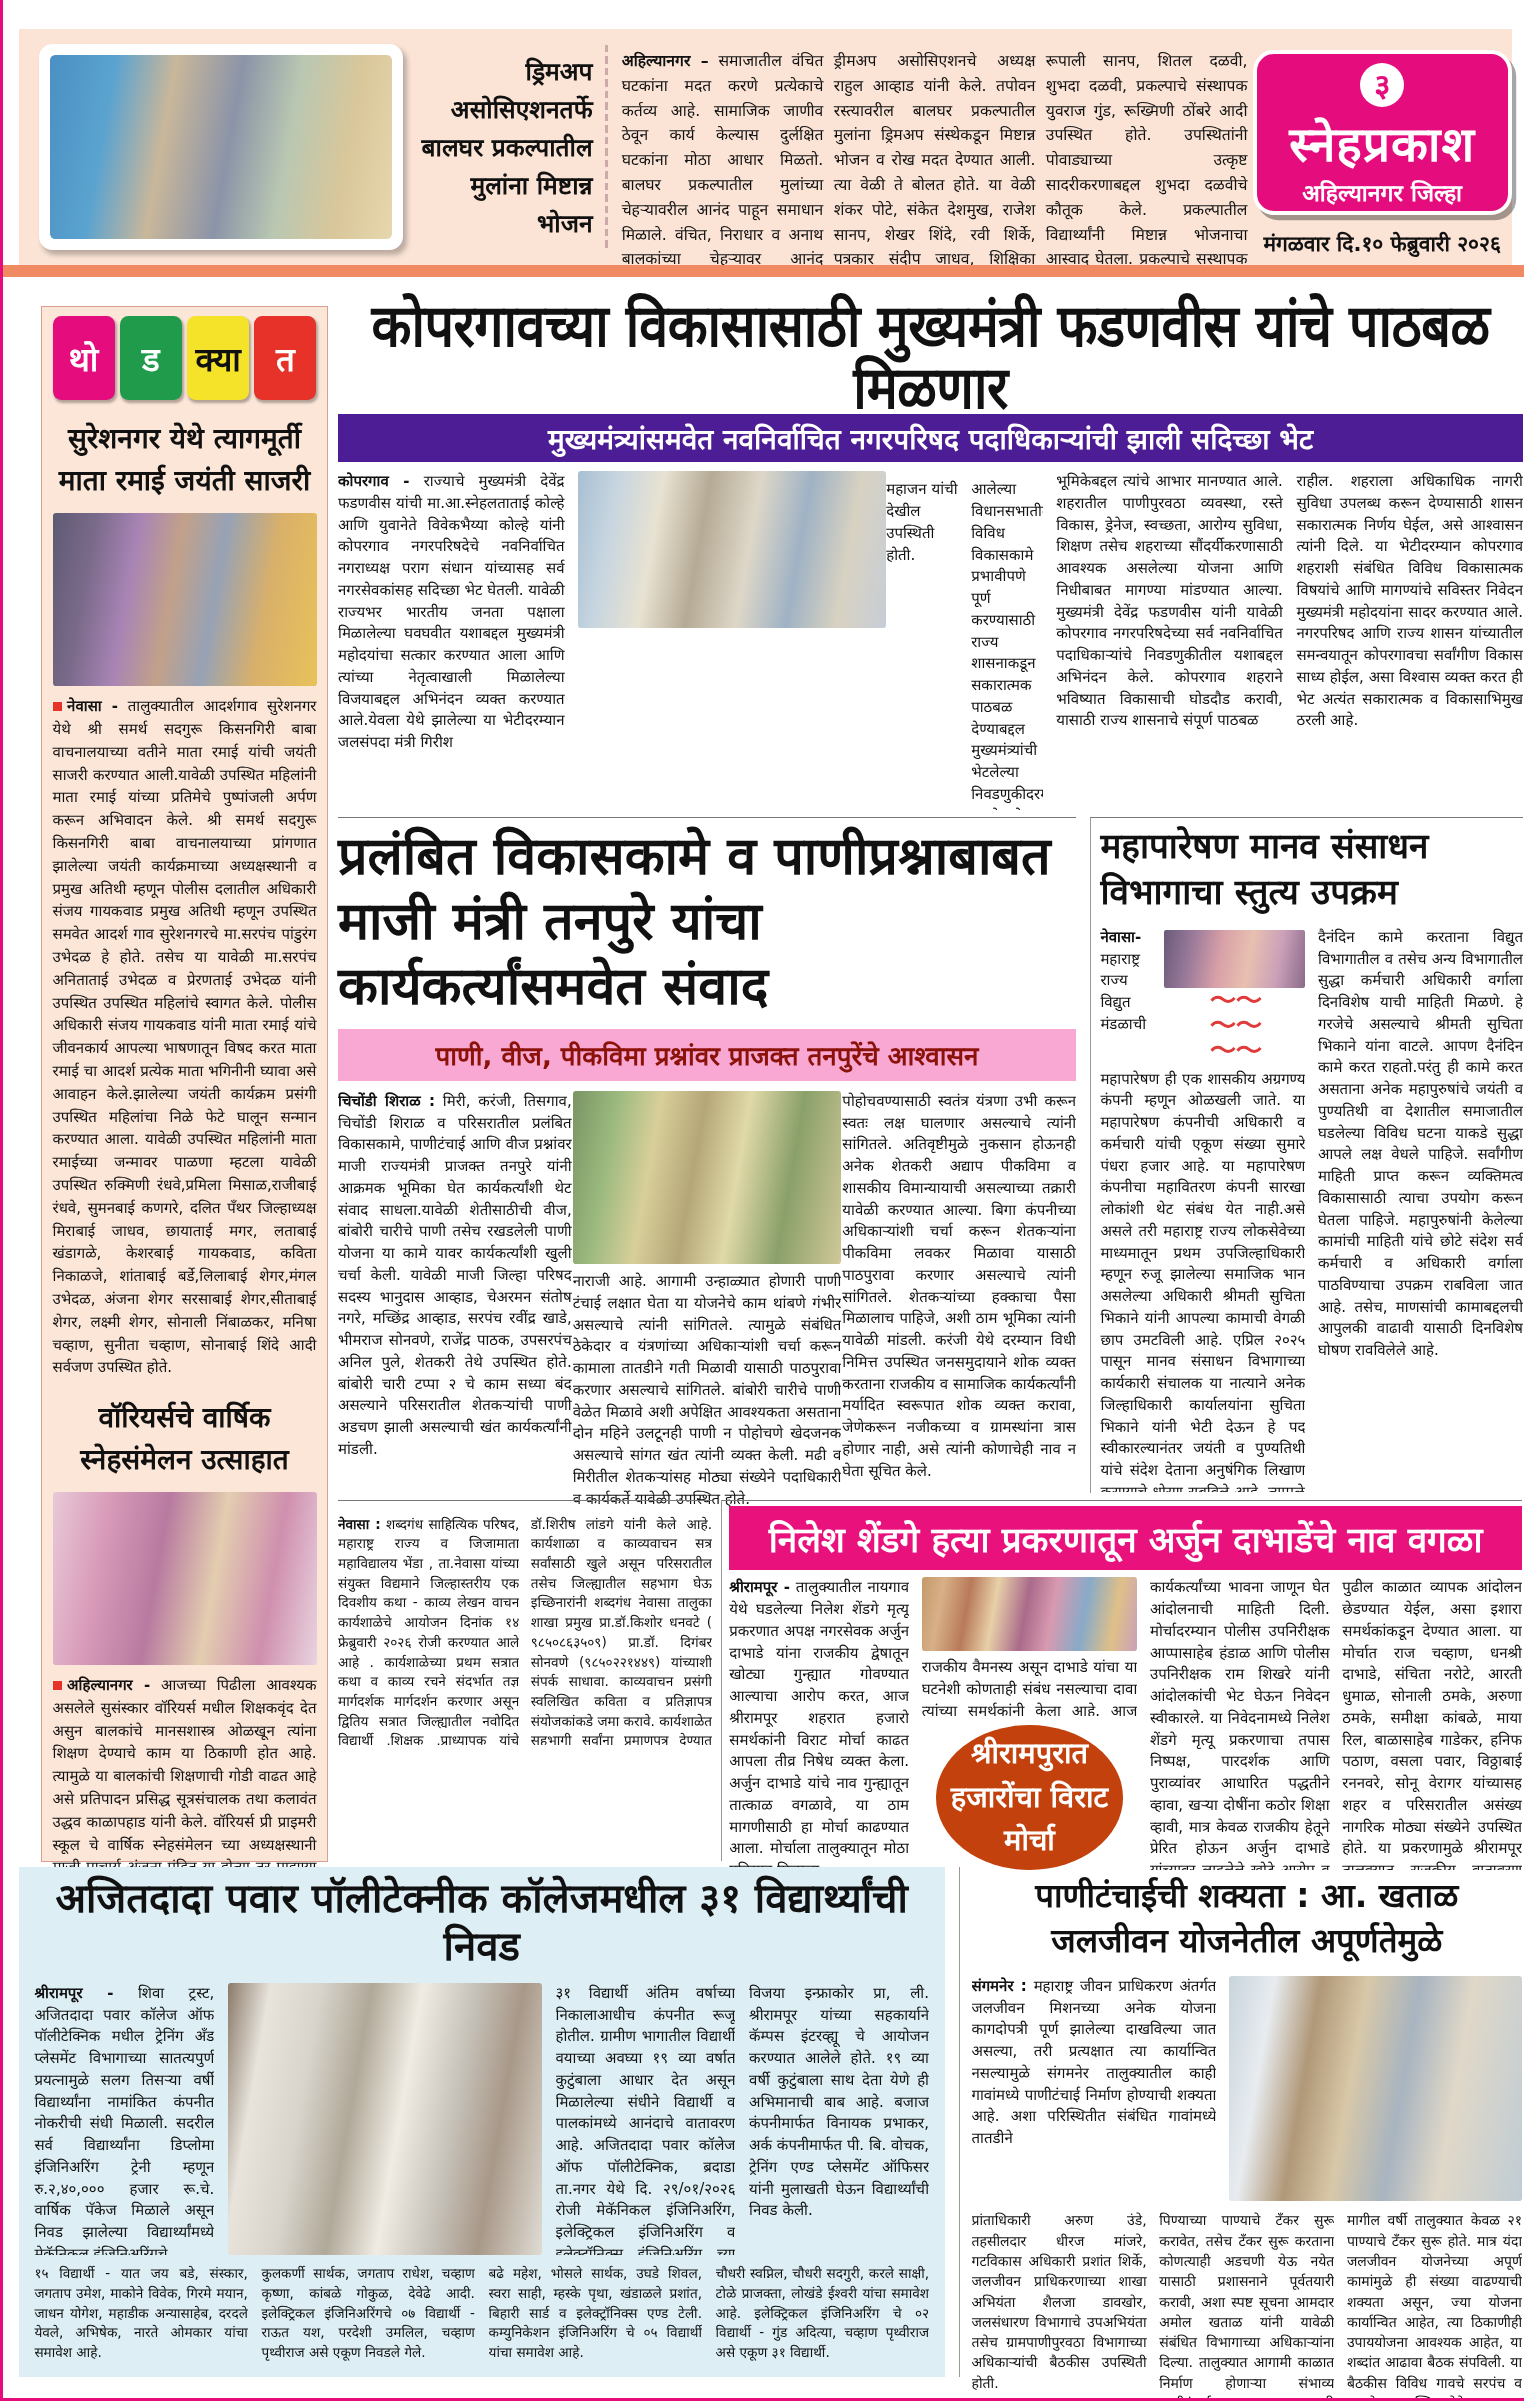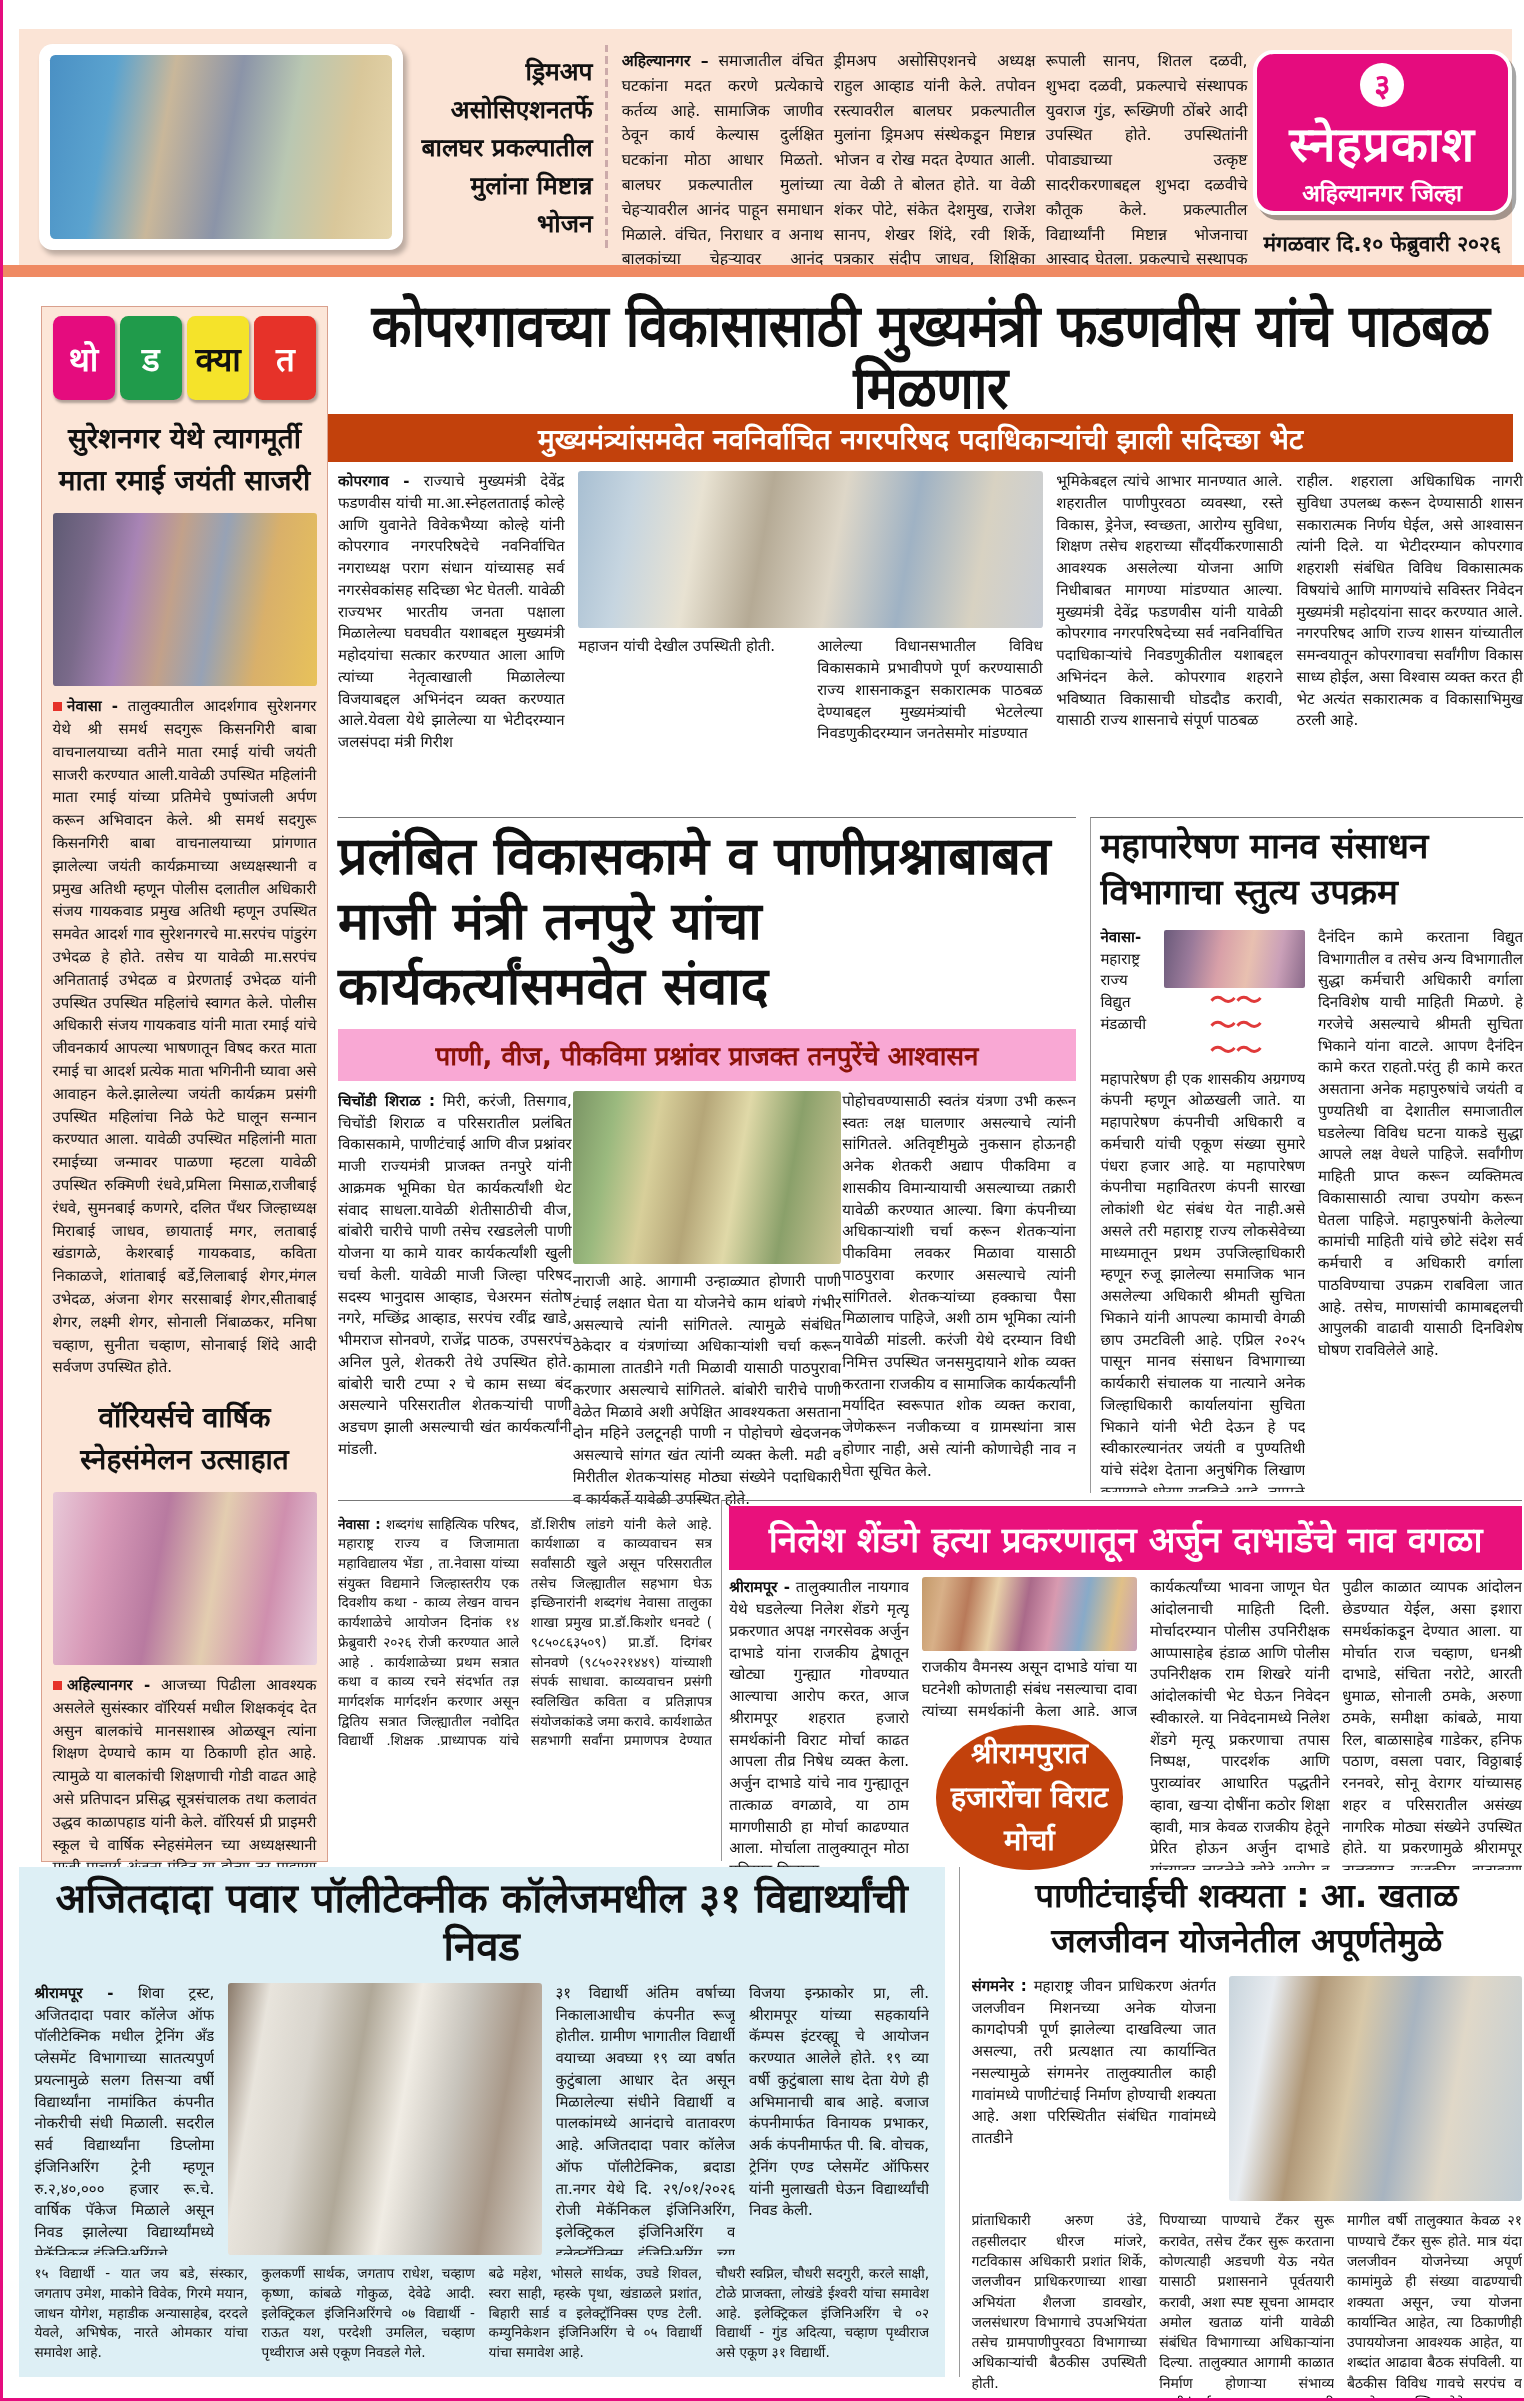--- a/index.html
+++ b/index.html
@@ -36,25 +36,25 @@
           display:flex;align-items:center;justify-content:center;box-shadow:1.6px 2.1px 2.6px rgba(0,0,0,.3);}
   .tk-0{background:#e50c7e;} .tk-1{background:#209b4b;} .tk-2{background:#f5e32a;color:#111;} .tk-3{background:#e63229;}
   .side-headline{font-size:28px;font-weight:bold;text-align:center;line-height:1.5;margin:18px 0 10.5px 0;}
   .side-photo{width:100%;height:173px;}
   #photo-ramai{background:linear-gradient(100deg,#5e5a73 0%,#7a6a8a 15%,#a884b5 30%,#c2a18a 45%,#97a2b5 60%,#d9b06a 78%,#e8c25a 100%);}
   #photo-warriors{background:linear-gradient(100deg,#e8c9d8 0%,#d89ab8 20%,#b87aa0 40%,#e3cdb0 60%,#cf8fae 80%,#e9d4e0 100%);}
   .side-body{font-size:15px;line-height:1.52;text-align:justify;margin-top:9.4px;}
   
   #lead-headline{left:335px;top:296px;width:1185px;height:112px;font-size:52px;font-weight:900;
                  text-align:center;line-height:1.05;letter-spacing:-0.5px;transform:scaleY(1.12);transform-origin:top;}
-  #lead-band{left:325px;top:414px;width:1185px;height:48px;background:#c2410c;color:#fff;
+  #lead-band{left:335px;top:414px;width:1185px;height:48px;background:#4c1d95;color:#fff;
              font-size:28px;font-weight:bold;display:flex;align-items:center;justify-content:center;}
   #lead-cols{left:335px;top:471px;width:1185px;height:339px;display:flex;gap:13.6px;}
   .lead-c{flex:1;}
-  #lead-mid{flex:2.05;display:flex;flex-direction:column;}
+  #lead-mid{flex:2.05;display:flex;flex-direction:row;}
   #photo-lead{width:100%;height:157px;
       background:linear-gradient(100deg,#a8bfd2 0%,#c6d5e0 12%,#e8e2d2 26%,#b5aa95 40%,#ded7c8 55%,#9fb2c4 70%,#d8d2c2 85%,#c7cdd6 100%);}
   #lead-mid-cols{display:flex;gap:13.6px;margin-top:8.4px;flex:1;}
   
   #tanpure{left:335px;top:817px;width:738px;height:676px;border-top:1.6px solid #777;padding-top:6.3px;}
   .big-head{font-size:52px;font-weight:900;line-height:1.25;}
   #tanpure-band{margin:9.4px 0;background:#f9a8d4;color:#8b1208;font-size:26px;font-weight:bold;
                 text-align:center;padding:8.4px 0;}
   #tanpure-cols{display:flex;gap:1px;height:486px;}
   #photo-tanpure{width:100%;height:173px;

